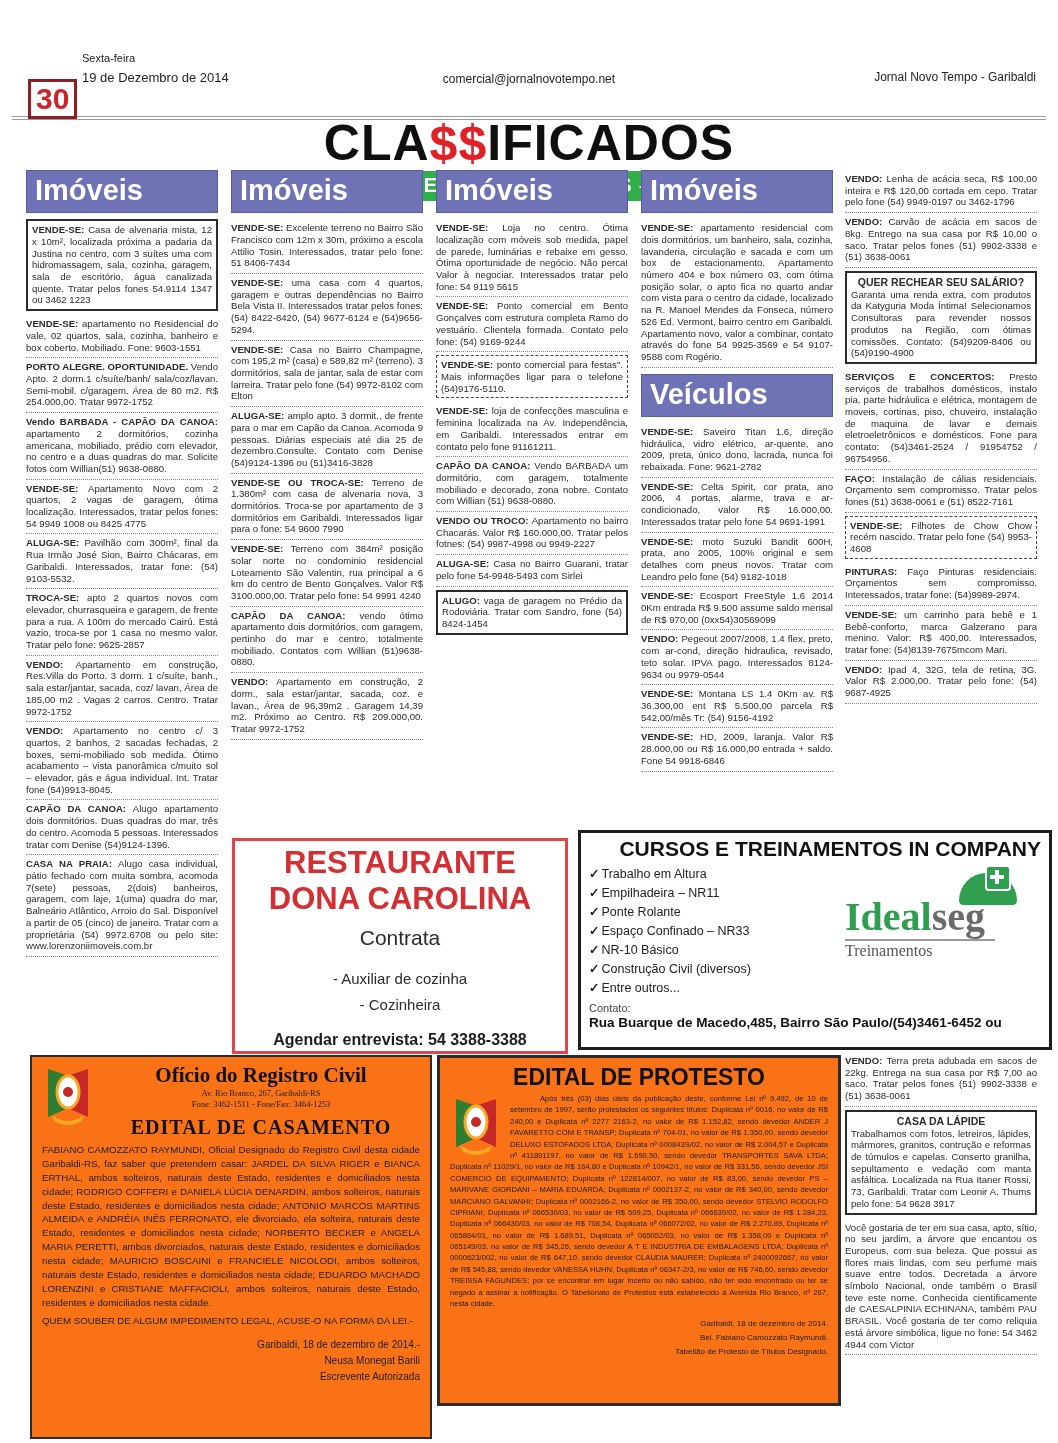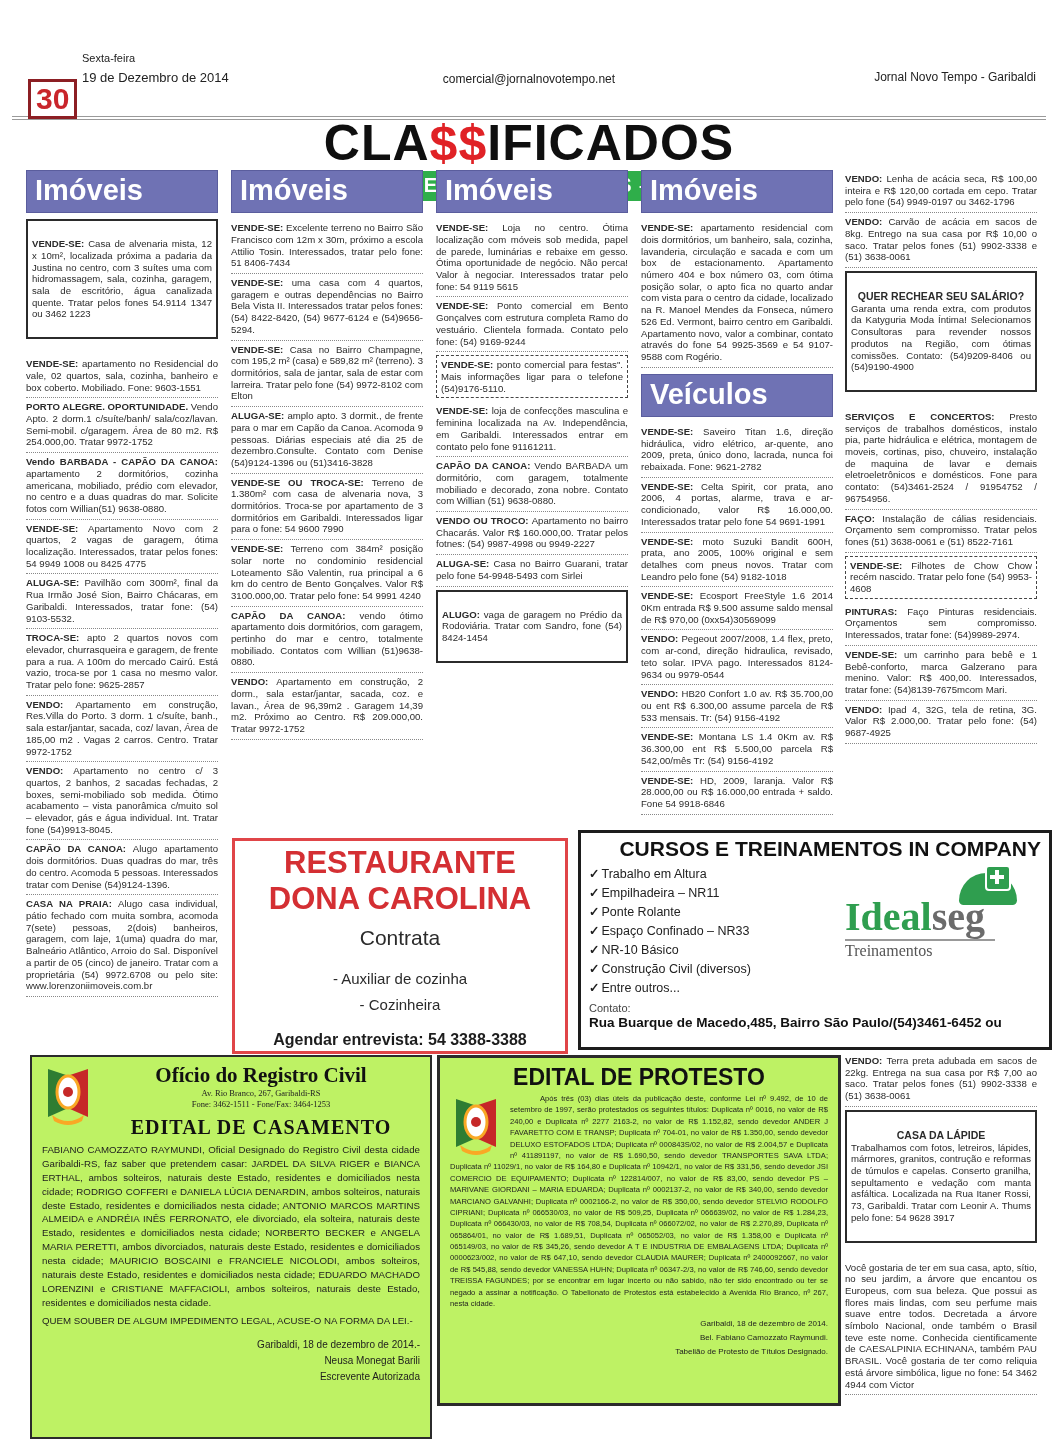--- a/index.html
+++ b/index.html
@@ -26,21 +26,21 @@
   .col-2{left:231px;height:664px;}
   .col-3{left:436px;height:655px;}
   .col-4{left:641px;height:658px;}
   .col-5{left:845px;height:656px;}
   .col-br{position:absolute;left:845px;top:1052px;width:192px;height:388px;overflow:hidden;}
   .col-heading{background:#6f72b4;color:#fff;font-weight:800;font-size:29px;line-height:1.25;
                padding:1px 8px 4px;margin:0 0 6px;border:1px solid #5a5d9d;}
   .col-heading.later{margin-top:6px;}
   .ad{font-size:9.6px;line-height:1.22;text-align:justify;padding:3px 0 4px;border-bottom:1px dotted #888;color:#2b2b2b;}
   .ad .lead{font-weight:bold;}
-  .ad.boxed{border:2px solid #2b2b2b;padding:17px 4px;margin:3px 0 16px;}
+  .ad.boxed{border:2px solid #2b2b2b;padding:3px 4px;margin:3px 0 4px;}
   .ad.dashed{border:1px dashed #444;padding:3px 4px;margin:3px 0 4px;}
   .ad .ad-title{display:block;text-align:center;font-weight:bold;font-size:10.5px;}
   
   .restaurant{position:absolute;left:232px;top:838px;width:330px;height:206px;border:3px solid #e04548;
               text-align:center;padding-top:4px;background:#fff;}
   .rest-title{color:#d42f33;font-weight:800;font-size:31px;line-height:1.15;}
   .rest-sub{font-size:21px;color:#2b2b2b;margin-top:10px;}
   .rest-items{font-size:15px;color:#2b2b2b;margin-top:16px;line-height:1.7;}
   .rest-foot{font-size:16px;font-weight:bold;color:#1d1d1d;margin-top:14px;}
   
@@ -57,21 +57,21 @@
   .idealseg .p2{color:#6b6b6b;}
   .idealseg .hat{position:absolute;right:18px;top:-24px;width:58px;height:32px;background:#2f9e4f;
                  border-radius:30px 30px 5px 5px;}
   .idealseg .hat .cross{position:absolute;right:6px;top:-8px;width:22px;height:22px;background:#2f9e4f;
                  border:2px solid #fff;border-radius:4px;}
   .idealseg .hat .cross::before{content:"";position:absolute;left:8px;top:3px;width:4px;height:14px;background:#fff;}
   .idealseg .hat .cross::after{content:"";position:absolute;left:3px;top:8px;width:14px;height:4px;background:#fff;}
   .idealseg .sub{font-family:"Liberation Serif",serif;font-size:16px;color:#555;border-top:2px solid #999;
                  margin-top:2px;padding-top:1px;width:150px;}
   
-  .edital{position:absolute;background:#bef264;border:2px solid #2b2b2b;padding:6px 10px;}
+  .edital{position:absolute;background:#f97316;border:2px solid #2b2b2b;padding:6px 10px;}
   .edital-cas{left:30px;top:1055px;width:378px;height:368px;}
   .edital-prot{left:437px;top:1055px;width:378px;height:333px;border-width:3px;}
   .crest{float:left;margin:2px 8px 2px 0;}
   .ed-org{text-align:center;font-family:"Liberation Serif",serif;font-weight:bold;font-size:21px;color:#111;}
   .ed-addr{text-align:center;font-family:"Liberation Serif",serif;font-size:8.5px;color:#222;line-height:1.3;}
   .ed-title{text-align:center;font-family:"Liberation Serif",serif;font-weight:bold;font-size:20px;color:#111;
             margin:6px 0 4px;letter-spacing:1px;}
   .ed-title-sans{text-align:center;font-weight:800;font-size:23px;color:#111;margin:0 0 2px;}
   .ed-body{font-size:9.7px;line-height:1.43;text-align:justify;color:#1d1d1d;}
   .ed-body-tiny{font-size:7.6px;line-height:1.5;text-align:justify;color:#1d1d1d;}
@@ -139,21 +139,20 @@
     </div>
   <div class="col col-4">
       <div class="col-heading">Imóveis</div>
       <div class="ad plain"><span class="lead">VENDE-SE: </span>apartamento residencial com dois dormitórios, um banheiro, sala, cozinha, lavanderia, circulação e sacada e com um box de estacionamento. Apartamento número 404 e box número 03, com ótima posição solar, o apto fica no quarto andar com vista para o centro da cidade, localizado na R. Manoel Mendes da Fonseca, número 526 Ed. Vermont, bairro centro em Garibaldi. Apartamento novo, valor a combinar, contato através do fone 54 9925-3569 e 54 9107-9588 com Rogério.</div>
       <div class="col-heading later">Veículos</div>
       <div class="ad plain"><span class="lead">VENDE-SE: </span>Saveiro Titan 1.6, direção hidráulica, vidro elétrico, ar-quente, ano 2009, preta, único dono, lacrada, nunca foi rebaixada. Fone: 9621-2782</div>
       <div class="ad plain"><span class="lead">VENDE-SE: </span>Celta Spirit, cor prata, ano 2006, 4 portas, alarme, trava e ar-condicionado, valor R$ 16.000,00. Interessados tratar pelo fone 54 9691-1991</div>
       <div class="ad plain"><span class="lead">VENDE-SE: </span>moto Suzuki Bandit 600H, prata, ano 2005, 100% original e sem detalhes com pneus novos. Tratar com Leandro pelo fone (54) 9182-1018</div>
       <div class="ad plain"><span class="lead">VENDE-SE: </span>Ecosport FreeStyle 1.6 2014 0Km entrada R$ 9.500 assume saldo mensal de R$ 970,00 (0xx54)30569099</div>
       <div class="ad plain"><span class="lead">VENDO: </span>Pegeout 2007/2008, 1.4 flex, preto, com ar-cond, direção hidraulica, revisado, teto solar.  IPVA pago. Interessados 8124-9634 ou 9979-0544</div>
-      <div class="ad plain"><span class="lead">VENDO: </span>HB20 Confort 1.0 av. R$ 35.700,00 ou ent R$ 6.300,00 assume parcela de R$ 533 mensais. Tr: (54) 9156-4192</div>
       <div class="ad plain"><span class="lead">VENDE-SE: </span>Montana LS 1.4 0Km av. R$ 36.300,00 ent R$ 5.500,00 parcela R$ 542,00/mês Tr: (54) 9156-4192</div>
       <div class="ad plain"><span class="lead">VENDE-SE: </span>HD, 2009, laranja. Valor R$ 28.000,00 ou R$ 16.000,00 entrada + saldo. Fone 54 9918-6846</div>
     </div>
   <div class="col col-5">
       <div class="ad plain"><span class="lead">VENDO: </span>Lenha de acácia seca, R$ 100,00 inteira e R$ 120,00 cortada em cepo. Tratar pelo fone (54) 9949-0197 ou 3462-1796</div>
       <div class="ad plain"><span class="lead">VENDO: </span>Carvão de acácia em sacos de 8kg. Entrego na sua casa por R$ 10,00 o saco. Tratar pelos fones (51) 9902-3338 e (51) 3638-0061</div>
       <div class="ad boxed"><span class="ad-title">QUER RECHEAR SEU SALÁRIO?</span>Garanta uma renda extra, com produtos da Katyguria Moda Íntima! Selecionamos Consultoras para revender nossos produtos na Região, com ótimas comissões. Contato: (54)9209-8406 ou (54)9190-4900</div>
       <div class="ad plain"><span class="lead">SERVIÇOS  E  CONCERTOS: </span>Presto serviços de trabalhos domésticos, instalo pia, parte hidráulica e elétrica, montagem de moveis, cortinas, piso, chuveiro, instalação de maquina de lavar e demais eletroeletrônicos e domésticos. Fone para contato: (54)3461-2524 / 91954752 / 96754956.</div>
       <div class="ad plain"><span class="lead">FAÇO: </span>Instalação de cálias residenciais. Orçamento sem compromisso. Tratar pelos fones (51) 3638-0061 e (51) 8522-7161</div>
       <div class="ad dashed"><span class="lead">VENDE-SE: </span>Filhotes de Chow Chow recém nascido. Tratar pelo fone (54) 9953-4608</div>

